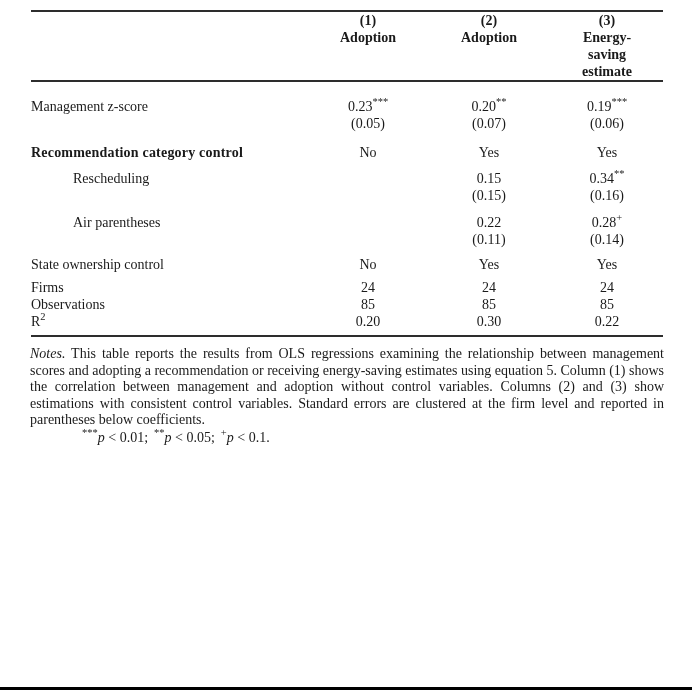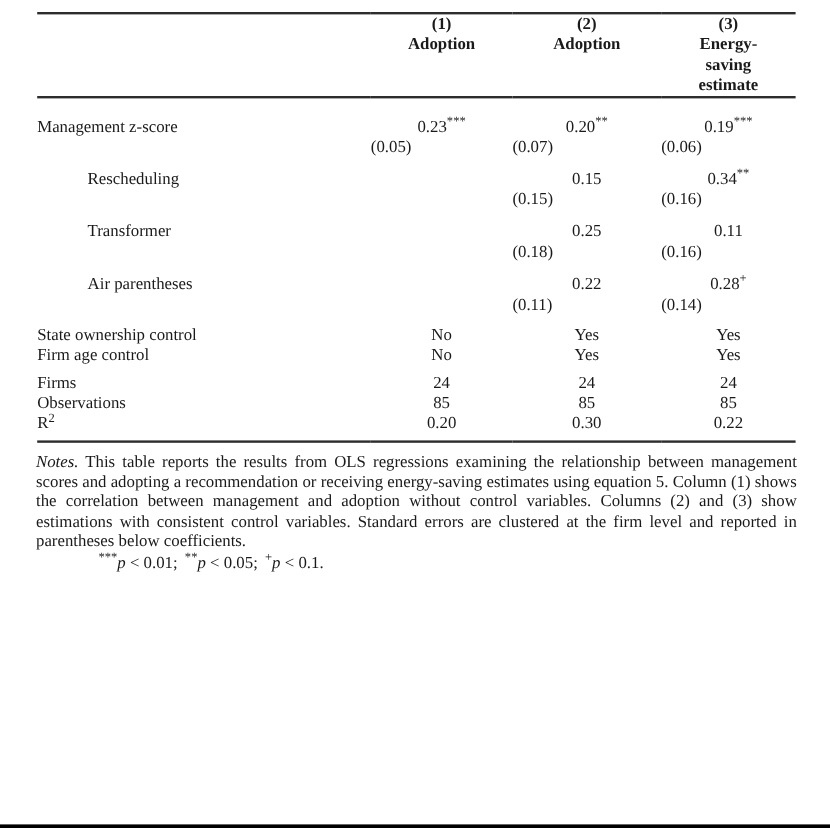--- a/index.html
+++ b/index.html
@@ -15,21 +15,21 @@
   }
   table.reg td, table.reg th { padding:0; }
   thead td, thead th { border-top:2px solid #2d2d2d; border-bottom:2px solid #2d2d2d; }
   th.col-head { text-align:center; vertical-align:top; padding-top:16px; padding-bottom:13px; font-weight:bold; }
   .col-num { text-align:center; }
   .col-name { max-width:72px; margin:0 auto; }
   td.lbl { text-align:left; vertical-align:top; padding-left:9px;font-family:Liberation Serif, serif; }
   td.lbl.indent { padding-left:42px; }
   td.val { text-align:center; vertical-align:top; }
   sup.star, sup.lblsup { font-size:10.5px; line-height:0; }
-  .se { text-align:left; }
+  .se { text-align:center; }
   tr.pt16 > td { padding-top:16px; }
   tr.pt12 > td { padding-top:12px; }
   tr.pt10 > td { padding-top:10px; }
   tr.pt9  > td { padding-top:9px; }
   tr.pt8  > td { padding-top:8px; }
   tr.pt6  > td { padding-top:6px; }
   tr.bold td.lbl { font-weight:bold; letter-spacing:0.2px; }
   tr.last > td { border-bottom:2px solid #2d2d2d; padding-bottom:5px; }
   .notes {
     margin:9px 28px 0 30px; width:634px;
@@ -83,52 +83,52 @@
           <td class="val">
             <div class="coef"><span>0.20</span><sup class="star">**</sup></div>
             <div class="se">(0.07)</div>
           </td>
           <td class="val">
             <div class="coef"><span>0.19</span><sup class="star">***</sup></div>
             <div class="se">(0.06)</div>
           </td>
         </tr>
 
+        <tr class="pt12 bold">
+          <td class="lbl"><span>Recommendation category control</span></td>
+          <td class="val">
+            <div class="coef"><span>No</span><sup class="star"></sup></div>
+            <div class="se"></div>
+          </td>
+          <td class="val">
+            <div class="coef"><span>Yes</span><sup class="star"></sup></div>
+            <div class="se"></div>
+          </td>
+          <td class="val">
+            <div class="coef"><span>Yes</span><sup class="star"></sup></div>
+            <div class="se"></div>
+          </td>
+        </tr>
 
         <tr class="pt9">
           <td class="lbl indent"><span>Rescheduling</span></td>
           <td class="val">
             <div class="coef"><span></span><sup class="star"></sup></div>
             <div class="se"></div>
           </td>
           <td class="val">
             <div class="coef"><span>0.15</span><sup class="star"></sup></div>
             <div class="se">(0.15)</div>
           </td>
           <td class="val">
             <div class="coef"><span>0.34</span><sup class="star">**</sup></div>
             <div class="se">(0.16)</div>
           </td>
         </tr>
 
-        <tr class="pt10">
-          <td class="lbl indent"><span>Transformer</span></td>
-          <td class="val">
-            <div class="coef"><span></span><sup class="star"></sup></div>
-            <div class="se"></div>
-          </td>
-          <td class="val">
-            <div class="coef"><span>0.25</span><sup class="star"></sup></div>
-            <div class="se">(0.18)</div>
-          </td>
-          <td class="val">
-            <div class="coef"><span>0.11</span><sup class="star"></sup></div>
-            <div class="se">(0.16)</div>
-          </td>
-        </tr>
 
         <tr class="pt10">
           <td class="lbl indent"><span>Air parentheses</span></td>
           <td class="val">
             <div class="coef"><span></span><sup class="star"></sup></div>
             <div class="se"></div>
           </td>
           <td class="val">
             <div class="coef"><span>0.22</span><sup class="star"></sup></div>
             <div class="se">(0.11)</div>
@@ -151,35 +151,20 @@
           <td class="val">
               <div class="coef"><span>Yes</span><sup class="star"></sup></div>
               <div class="se"></div>
             </td>
           <td class="val">
               <div class="coef"><span>Yes</span><sup class="star"></sup></div>
               <div class="se"></div>
             </td>
         </tr>
 
-        <tr>
-          <td class="lbl"><span>Firm age control</span></td>
-          <td class="val">
-              <div class="coef"><span>No</span><sup class="star"></sup></div>
-              <div class="se"></div>
-            </td>
-          <td class="val">
-              <div class="coef"><span>Yes</span><sup class="star"></sup></div>
-              <div class="se"></div>
-            </td>
-          <td class="val">
-              <div class="coef"><span>Yes</span><sup class="star"></sup></div>
-              <div class="se"></div>
-            </td>
-        </tr>
 
         <tr class="pt6">
           <td class="lbl"><span>Firms</span></td>
           <td class="val">
               <div class="coef"><span>24</span><sup class="star"></sup></div>
               <div class="se"></div>
             </td>
           <td class="val">
               <div class="coef"><span>24</span><sup class="star"></sup></div>
               <div class="se"></div>

